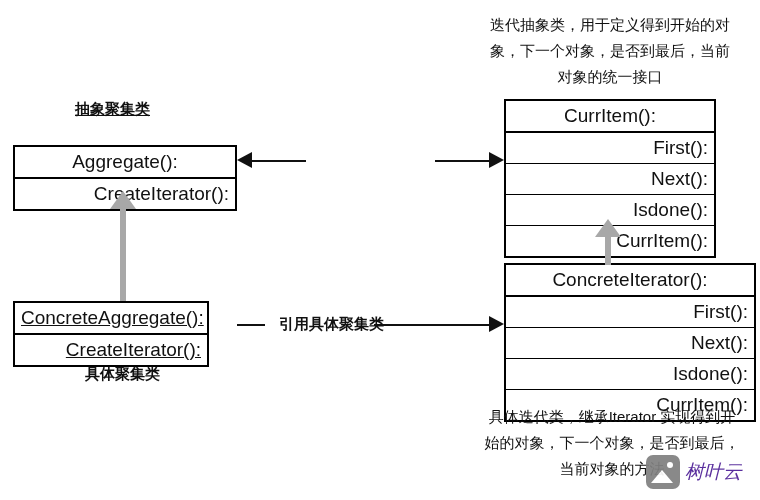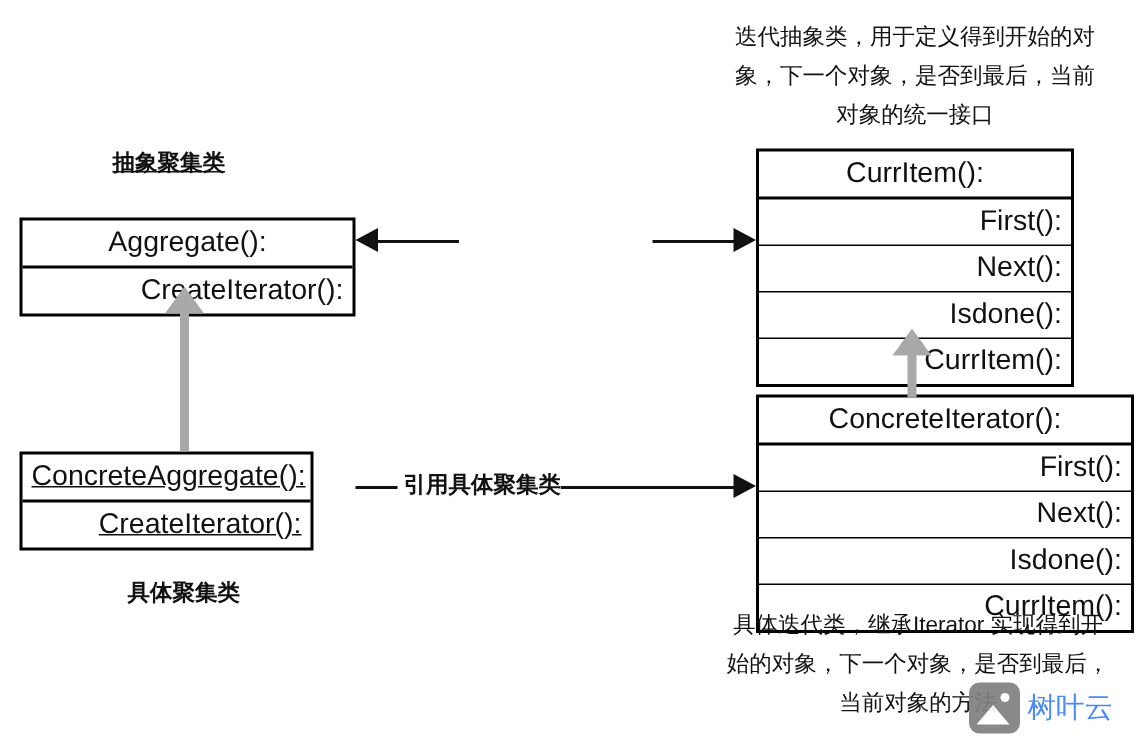--- a/index.html
+++ b/index.html
@@ -149,23 +149,24 @@
     position: absolute;
     right: 7px;
     top: 7px;
     width: 6px;
     height: 6px;
     border-radius: 50%;
     background: #ffffff;
   }
   .wm-text {
     font-size: 19px;
-    color: #3b82f6;
+    color: #4c1d95;
     font-weight: normal;
     white-space: nowrap;
+    font-style: italic;
   }
 </style>
 </head>
 <body>
 
 <div id="canvas">
 
   <div class="note" style="left:488px; top:12px; width:244px;">迭代抽象类，用于定义得到开始的对象，下一个对象，是否到最后，当前对象的统一接口</div>
 
   <div class="caption" style="left:75px; top:101px;text-decoration:underline;">抽象聚集类</div>
@@ -173,21 +174,21 @@
   <div class="uml-box" style="left:13px; top:145px; width:224px;">
     <div class="uml-title">Aggregate():</div>
     <div class="uml-row">CreateIterator():</div>
   </div>
 
   <div class="uml-box" style="left:13px; top:301px; width:196px;text-decoration:underline;">
     <div class="uml-title">ConcreteAggregate():</div>
     <div class="uml-row">CreateIterator():</div>
   </div>
 
-  <div class="caption" style="left:85px; top:388px;">具体聚集类</div>
+  <div class="caption" style="left:85px; top:368px;font-family:Liberation Mono, monospace;">具体聚集类</div>
 
 
   <div class="uml-box" style="left:504px; top:99px; width:212px;">
     <div class="uml-title">CurrItem():</div>
     <div class="uml-row">First():</div>
     <div class="uml-row">Next():</div>
     <div class="uml-row">Isdone():</div>
     <div class="uml-row">CurrItem():</div>
   </div>
 
@@ -201,21 +202,21 @@
 
   <div class="note" style="left:484px; top:404px; width:256px;">具体迭代类，继承Iterator 实现得到开始的对象，下一个对象，是否到最后，当前对象的方法</div>
 
   <div class="h-line" style="left:250px; top:160px; width:56px;"></div>
   <div class="arrow-left" style="left:237px; top:152px;"></div>
 
   <div class="h-line" style="left:435px; top:160px; width:56px;"></div>
   <div class="arrow-right" style="left:489px; top:152px;"></div>
 
   <div class="h-line" style="left:237px; top:324px; width:28px;"></div>
-  <div class="edge-label" style="left:266px; top:316px;">引用具体聚集类</div>
+  <div class="edge-label" style="left:276px; top:316px;">引用具体聚集类</div>
   <div class="h-line" style="left:374px; top:324px; width:117px;"></div>
   <div class="arrow-right" style="left:489px; top:316px;"></div>
 
   <div class="gen-arrow" style="left:110px; top:191px; height:110px;">
     <div class="head"></div>
     <div class="shaft" style="height:94px;"></div>
   </div>
 
   <div class="gen-arrow" style="left:595px; top:219px; height:46px;">
     <div class="head"></div>

